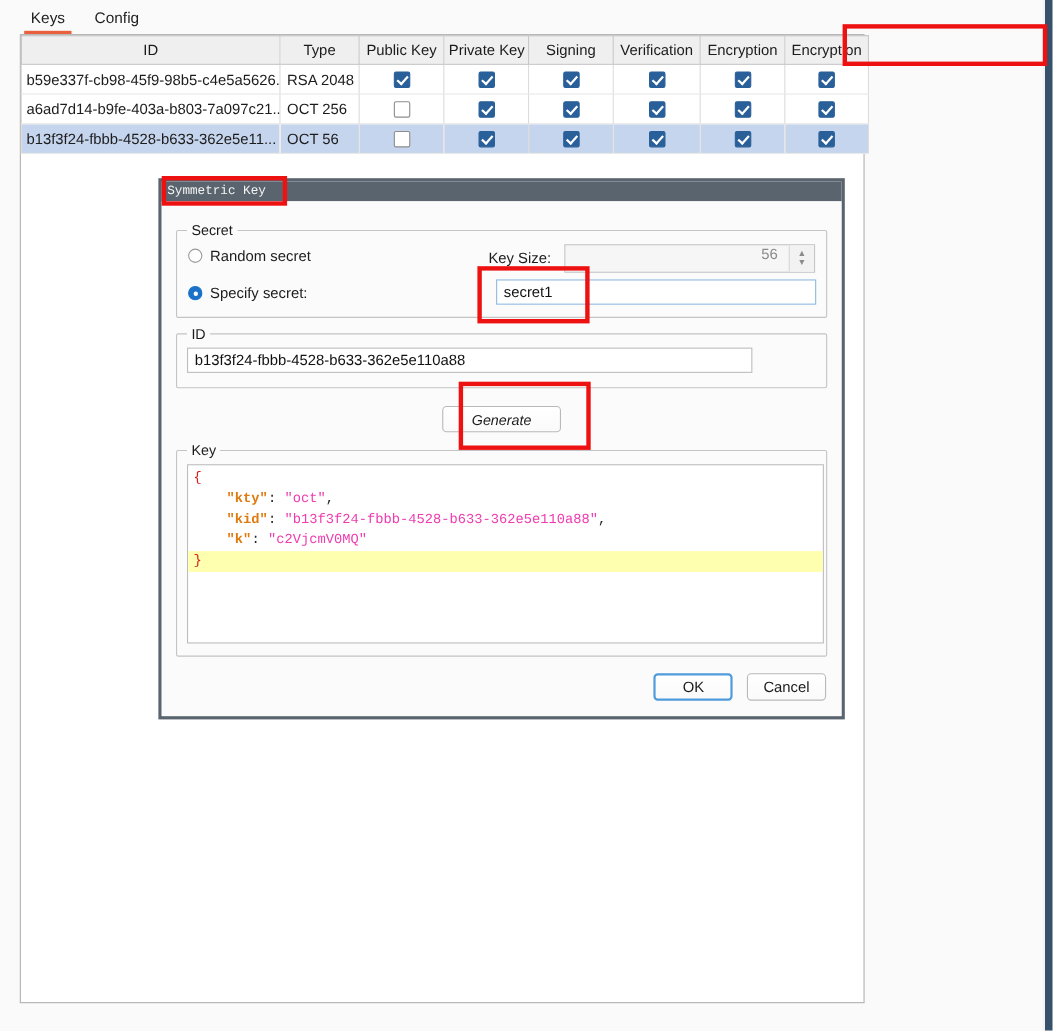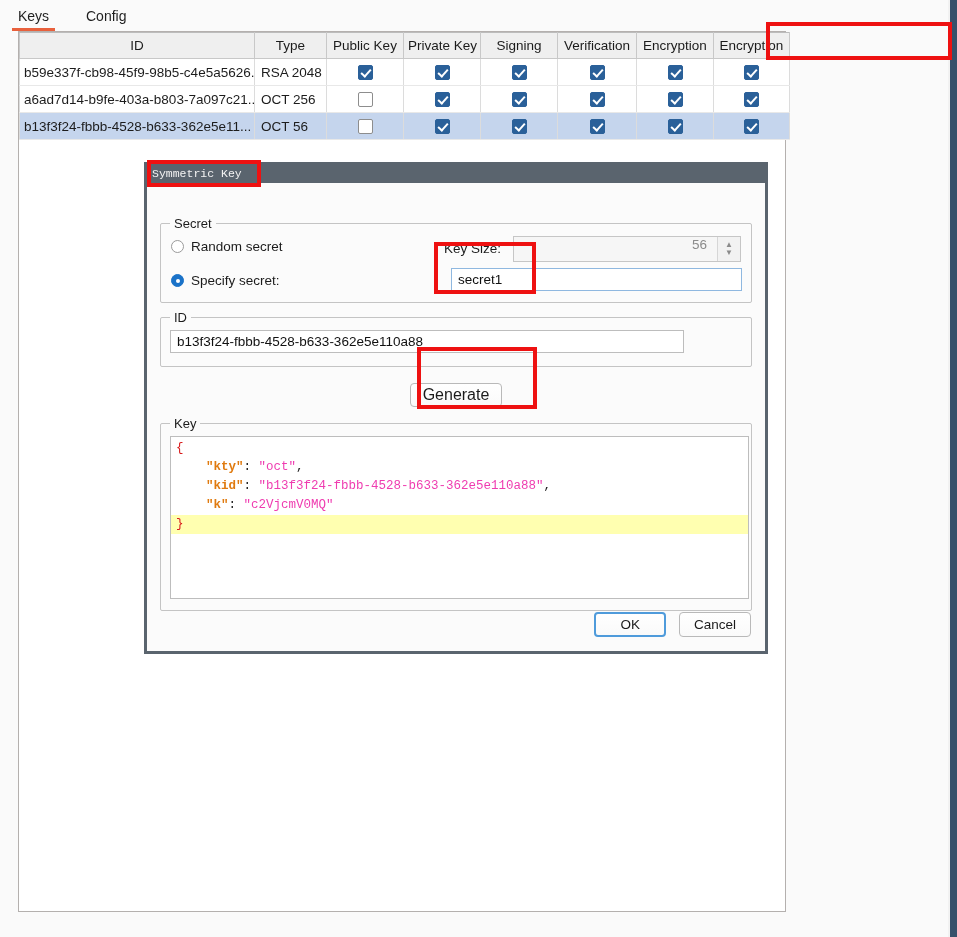--- a/index.html
+++ b/index.html
@@ -38,21 +38,21 @@
     font-size: 14px;
     color: #1f1f1f;
     padding: 2px 6px 7px 6px;
     cursor: default;
   }
   .tab.active::after {
     content: "";
     position: absolute; left: 0; right: 0; bottom: 0;
     height: 3px; background: #e8603c;
   }
-  #tab-keys { left: 12px; }
+  #tab-keys { left: 22px; }
   #tab-config { left: 80px; }
 
   
   .main-panel {
     position: absolute; left: 18px; top: 31px;
     width: 768px; height: 881px;
     background: #ffffff;
     border: 1px solid #b4b0ae;
     box-sizing: border-box;
   }
@@ -173,21 +173,21 @@
     font-family: "Liberation Mono", monospace;
     font-size: 11.5px;
     line-height: 18px;
     padding-left: 5px;
     letter-spacing: 0px;
   }
   .dlg-body {
     position: absolute;
     left: 0; right: 0; top: 18px; bottom: 0;
     background: #fbfbfb;
-    padding: 32px 13px 0 13px;
+    padding: 18px 13px 0 13px;
     box-sizing: border-box;
   }
 
   
   .group {
     position: relative;
     border: 1px solid #c4c4c4;
     border-radius: 2px;
     background: #fbfbfb;
     box-sizing: border-box;
@@ -291,28 +291,29 @@
     color: #111;
     outline: none;
   }
 
   .gen-wrap {
     text-align: center;
     margin-top: 16px;
     margin-bottom: 16px;
   }
   .genbtn {
-    width: 92px; height: 24px;
+    width: 108px; height: 24px;
     background: linear-gradient(#ffffff, #fafafa);
     border: 1px solid #b9b9b9;
     border-radius: 4px;
     font-family: "Liberation Sans", sans-serif;
-    font-size: 16px;
+    font-size: 13px;
     color: #1b1b1b;
     cursor: default;
+    font-style: italic;
   }
 
   .keybox {
     position: absolute; left: 9px; top: 12px;
     width: 579px; height: 163px;
     border: 1px solid #bdbdbd;
     background: #ffffff;
     box-sizing: border-box;
     overflow: hidden;
     font-family: "Liberation Mono", monospace;

